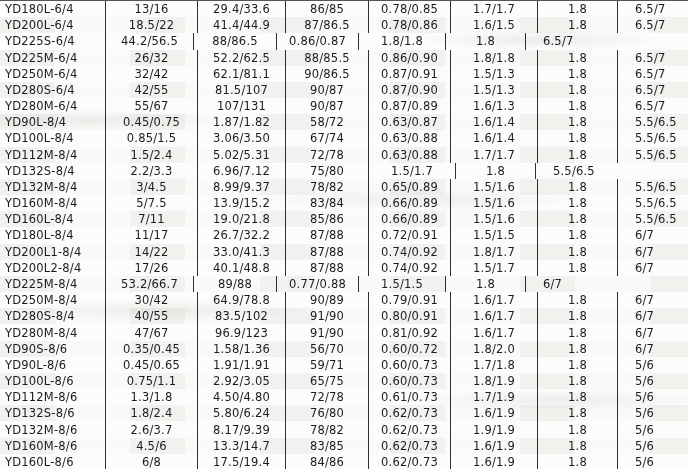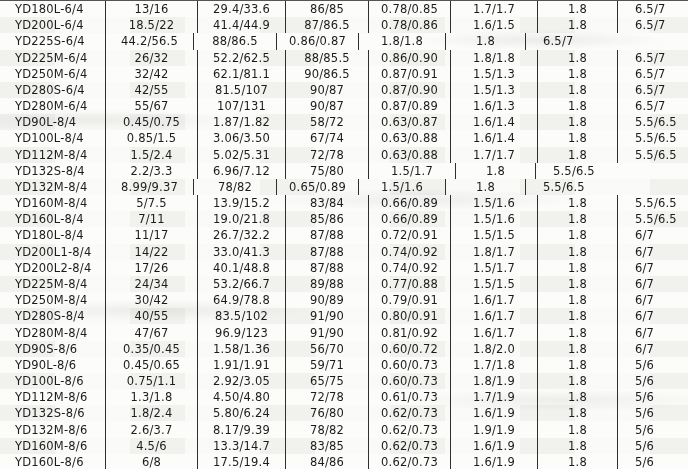--- a/index.html
+++ b/index.html
@@ -47,21 +47,21 @@
     display: flex;
     align-items: center;
     justify-content: center;
     font-size: 11.5px;
     color: #1c1c1c;
     letter-spacing: 0.2px;
     white-space: nowrap;
     overflow: visible;
   }
   .cell + .cell { border-left: 1px solid #2f2f2f; }
-  .c1 { flex: 0 0 105px; justify-content: flex-start; padding-left: 15px; }
+  .c1 { flex: 0 0 105px; justify-content: flex-start; padding-left: 5px; }
   .c2 { flex: 0 0 92px; }
   .c3 { flex: 0 0 88px; text-align: right; }
   .c4 { flex: 0 0 83px; }
   .c5 { flex: 0 0 82px; }
   .c6 { flex: 0 0 87px; }
   .c7 { flex: 0 0 80px; }
   .c8 { flex: 0 0 95px; justify-content: flex-start; padding-left: 17px; }
 </style>
 </head>
 <body>
@@ -171,20 +171,21 @@
         <div class="cell c1">YD132S-8/4</div>
         <div class="cell c2">2.2/3.3</div>
         <div class="cell c3">6.96/7.12</div>
         <div class="cell c4">75/80</div>
         <div class="cell c6">1.5/1.7</div>
         <div class="cell c7">1.8</div>
         <div class="cell c8">5.5/6.5</div>
       </div>
       <div class="row tint">
         <div class="cell c1">YD132M-8/4</div>
+        <div class="cell c2">3/4.5</div>
         <div class="cell c3">8.99/9.37</div>
         <div class="cell c4">78/82</div>
         <div class="cell c5">0.65/0.89</div>
         <div class="cell c6">1.5/1.6</div>
         <div class="cell c7">1.8</div>
         <div class="cell c8">5.5/6.5</div>
       </div>
       <div class="row">
         <div class="cell c1">YD160M-8/4</div>
         <div class="cell c2">5/7.5</div>
@@ -230,21 +231,20 @@
         <div class="cell c2">17/26</div>
         <div class="cell c3">40.1/48.8</div>
         <div class="cell c4">87/88</div>
         <div class="cell c5">0.74/0.92</div>
         <div class="cell c6">1.5/1.7</div>
         <div class="cell c7">1.8</div>
         <div class="cell c8">6/7</div>
       </div>
       <div class="row tint">
         <div class="cell c1">YD225M-8/4</div>
-        <div class="cell c2">24/34</div>
         <div class="cell c3">53.2/66.7</div>
         <div class="cell c4">89/88</div>
         <div class="cell c5">0.77/0.88</div>
         <div class="cell c6">1.5/1.5</div>
         <div class="cell c7">1.8</div>
         <div class="cell c8">6/7</div>
       </div>
       <div class="row">
         <div class="cell c1">YD250M-8/4</div>
         <div class="cell c2">30/42</div>

